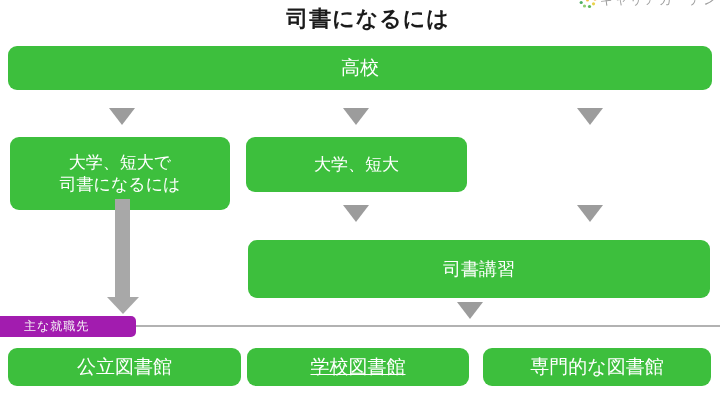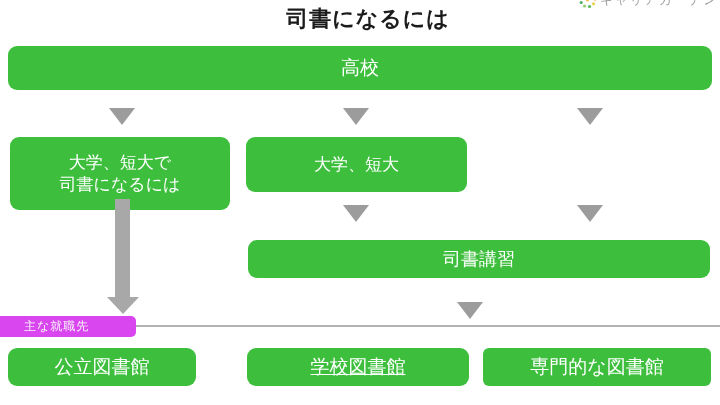--- a/index.html
+++ b/index.html
@@ -17,44 +17,44 @@
   .logo .logo-text{font-size:13px;color:#9e9e9e;letter-spacing:1.5px;}
   .gbox{
     position:absolute;background:#3dbf3d;border-radius:9px;color:#ffffff;
     display:flex;flex-direction:column;align-items:center;justify-content:center;
     text-align:center;line-height:1.25;
   }
   .box-hs{left:8px;top:46px;width:704px;height:44px;font-size:19px;}
   .box-univ-req{left:10px;top:137px;width:220px;height:73px;font-size:17px;}
   .box-univ{left:246px;top:137px;width:221px;height:55px;font-size:17px;}
   .box-asst{left:485px;top:137px;width:227px;height:57px;font-size:17px;}
-  .box-course{left:248px;top:240px;width:462px;height:38px;font-size:18px;}
-  .box-d1{left:8px;top:348px;width:188px;height:38px;font-size:19px;}
+  .box-course{left:248px;top:240px;width:462px;height:58px;font-size:18px;}
+  .box-d1{left:8px;top:348px;width:233px;height:38px;font-size:19px;}
   .box-d2{left:247px;top:348px;width:222px;height:38px;font-size:19px;text-decoration:underline;}
-  .box-d3{left:483px;top:348px;width:228px;height:38px;font-size:19px;border-radius:6px;}
+  .box-d3{left:483px;top:348px;width:228px;height:38px;font-size:19px;}
   .tri{
     position:absolute;width:0;height:0;
     border-left:13px solid transparent;border-right:13px solid transparent;
     border-top:17px solid #9c9c9c;
   }
   .tri-a1{left:109px;top:108px;}
   .tri-a2{left:343px;top:108px;}
   .tri-a3{left:577px;top:108px;}
   .tri-b1{left:343px;top:205px;}
   .tri-b2{left:577px;top:205px;}
   .tri-c1{left:457px;top:302px;}
   .arrow-shaft{position:absolute;left:115px;top:199px;width:15px;height:99px;background:#a8a8a8;}
   .arrow-head{
     position:absolute;left:107px;top:297px;width:0;height:0;
     border-left:16px solid transparent;border-right:16px solid transparent;
     border-top:17px solid #a8a8a8;
   }
   .dest-line{position:absolute;left:128px;top:325px;width:592px;height:2px;background:#b2b2b2;z-index:1;}
   .dest-label{
-    position:absolute;left:0;top:316px;width:136px;height:21px;background:#d946ef;
+    position:absolute;left:0;top:316px;width:136px;height:21px;background:#a21caf;
     border-radius:0 5px 5px 0;color:#f7f7f7;font-size:12px;line-height:21px;
     padding-left:24px;box-sizing:border-box;z-index:2;letter-spacing:1px;
   }
 </style>
 </head>
 <body>
 
 <div id="stage">
 
   <div class="title">司書になるには</div>

